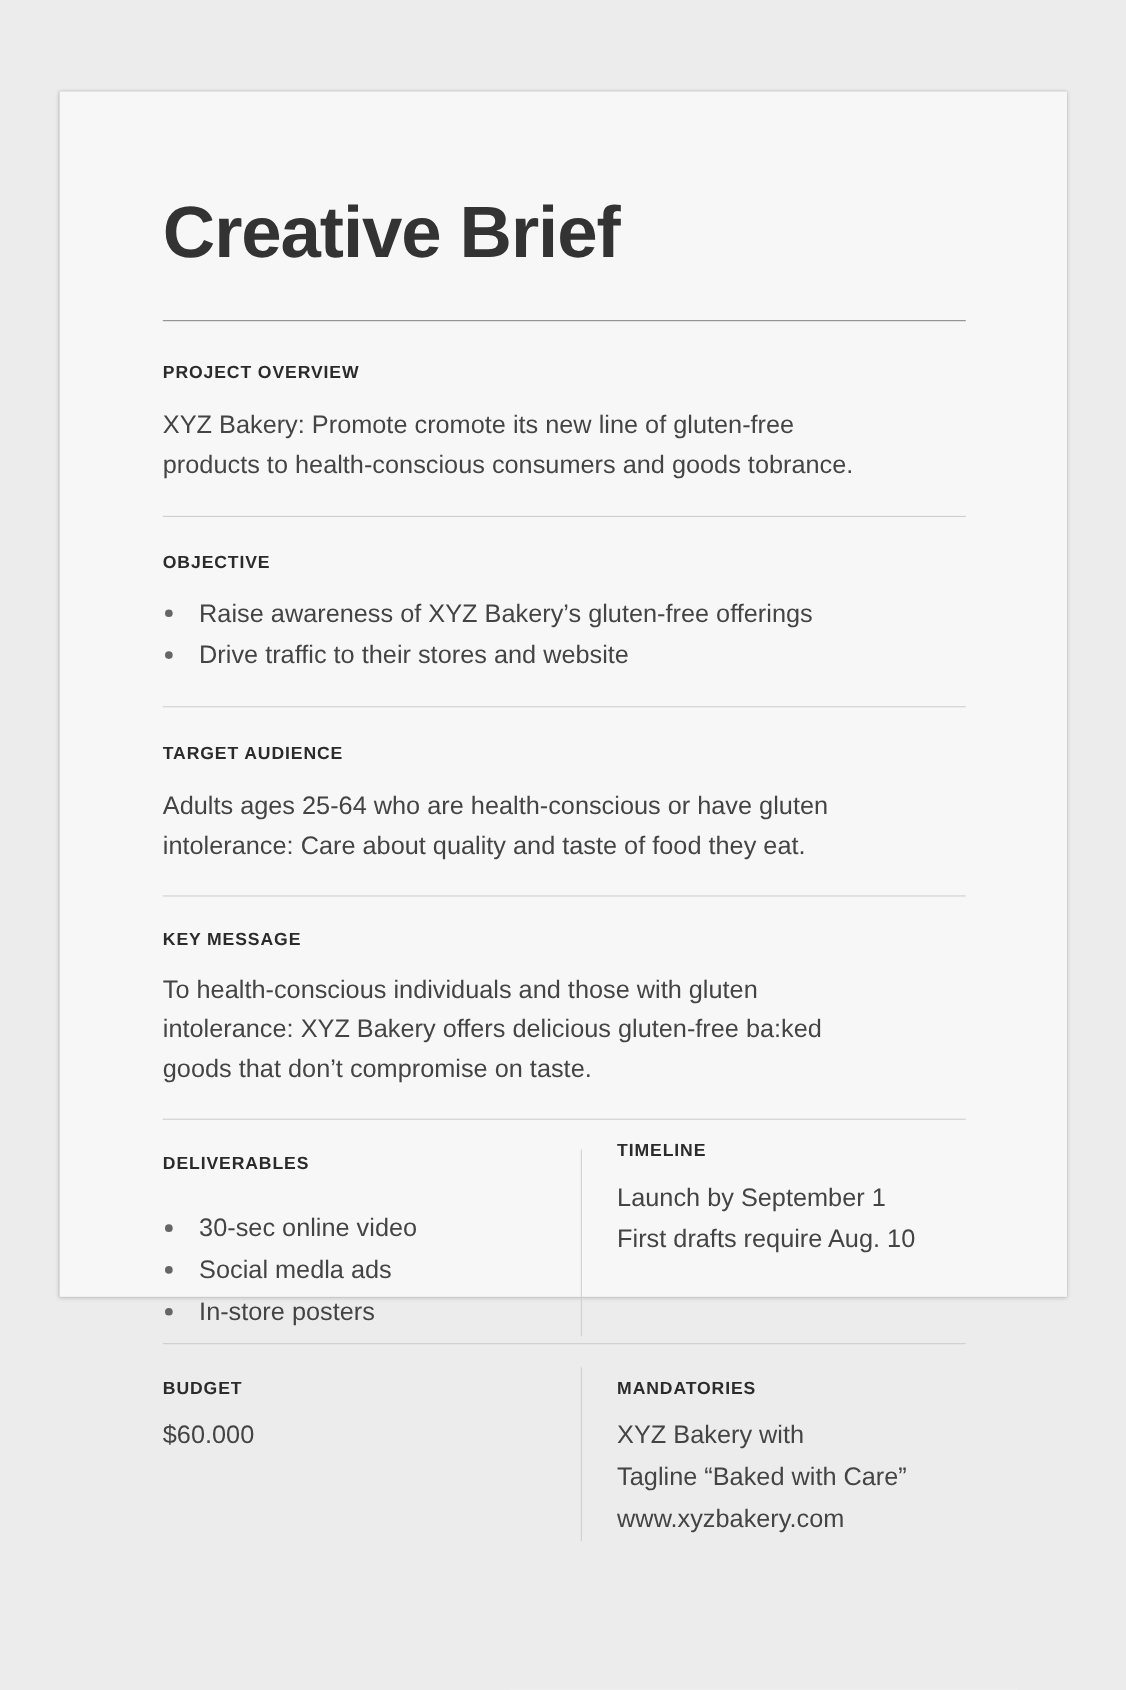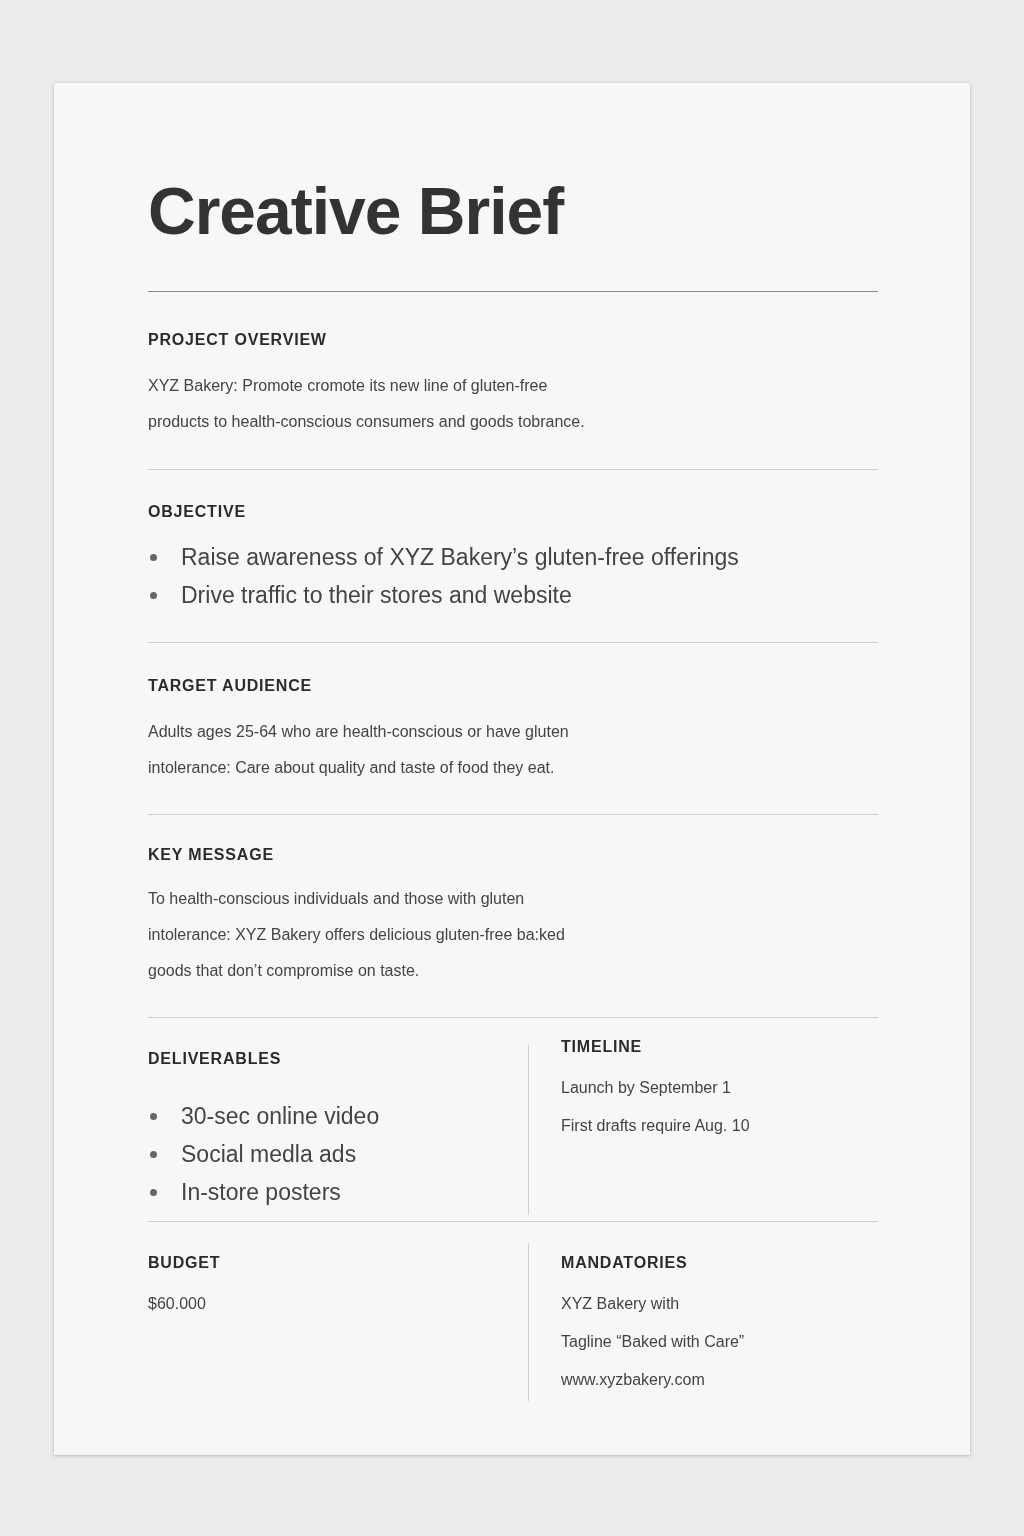--- a/index.html
+++ b/index.html
@@ -7,42 +7,42 @@
     width: 1024px; height: 1536px;
     background: #ececec;
     font-family: "Liberation Sans", "DejaVu Sans", sans-serif;
     color: #3a3a3a;
     position: relative;
     overflow: hidden;
   }
   .page {
     position: absolute;
     left: 54px; top: 83px;
-    width: 916px; height: 1372px;
+    width: 916px; height: 1096px;
     background: #f7f7f7;
     box-shadow: 0 1px 4px rgba(0,0,0,0.18), 0 0 1px rgba(0,0,0,0.2);
   }
   .content { position: absolute; left: 94px; width: 730px; top: 0; }
   h1 {
     position: absolute; top: 88px; left: 0; margin: 0;
     font-size: 66px; font-weight: 700; letter-spacing: -1px;
     color: #333; line-height: 80px;
   }
   .rule-top {
     position: absolute; top: 208px; left: 0; width: 730px;
     border-top: 1.5px solid #8a8a8a;
   }
   .hr { position: absolute; left: 0; width: 730px; border-top: 1px solid #cfcfcf; }
   .section { position: absolute; left: 0; width: 730px; }
   .label {
     font-size: 16px; font-weight: 700; letter-spacing: 0.8px;
     color: #2b2b2b; margin: 0; line-height: 28px;
   }
   .body {
-    font-size: 16px; line-height: 36px; color: #444; margin: 0;
+    font-size: 23px; line-height: 36px; color: #444; margin: 0;
   }
   ul.bul { list-style: none; margin: 0; padding: 0; }
   ul.bul li {
     position: relative; padding-left: 33px;
     font-size: 23px; line-height: 38px; color: #444;
   }
   ul.bul li::before {
     content: ""; position: absolute; left: 2px; top: 16px;
     width: 7px; height: 7px; border-radius: 50%; background: #666;
   }

